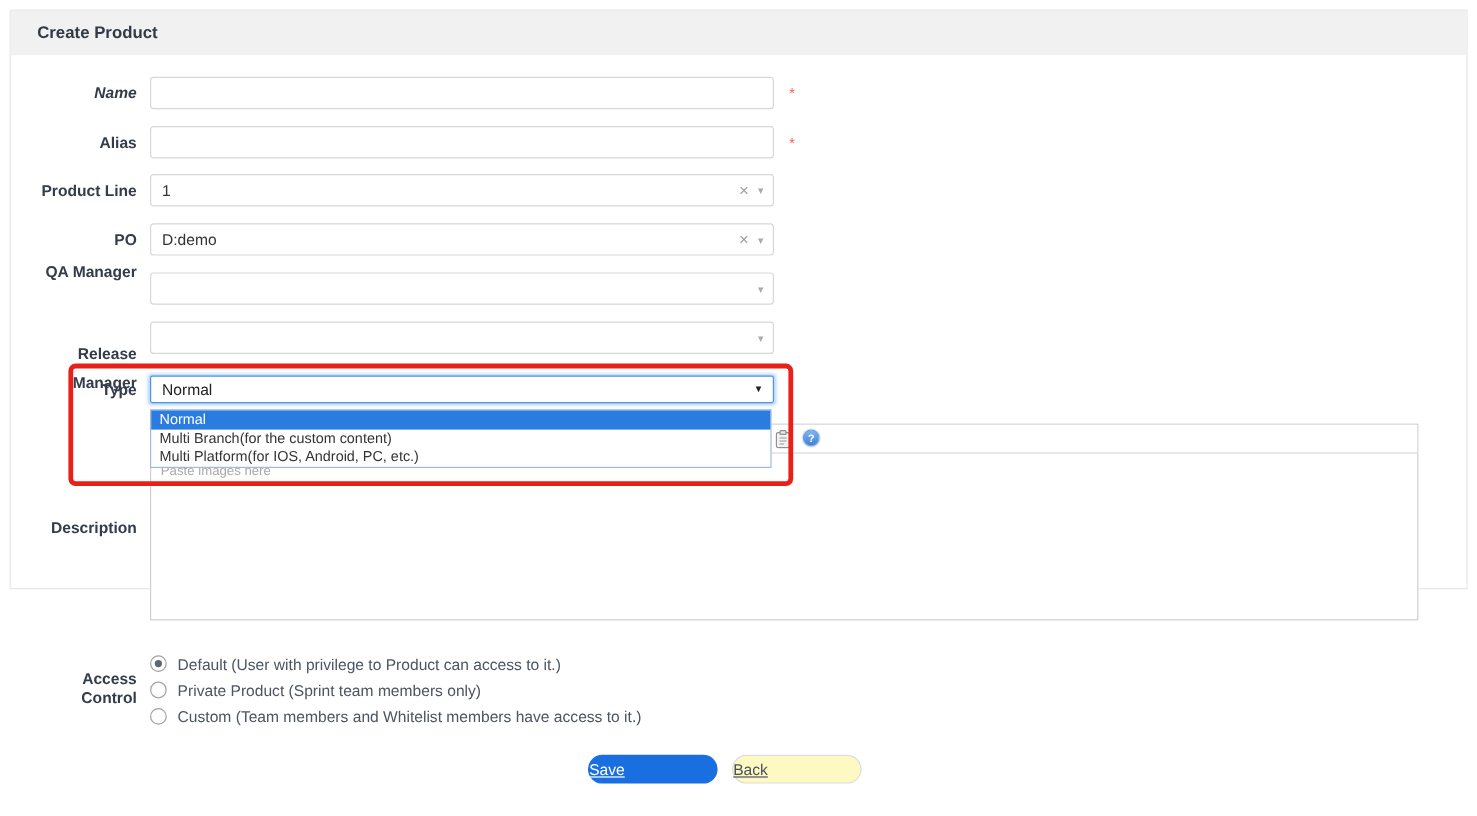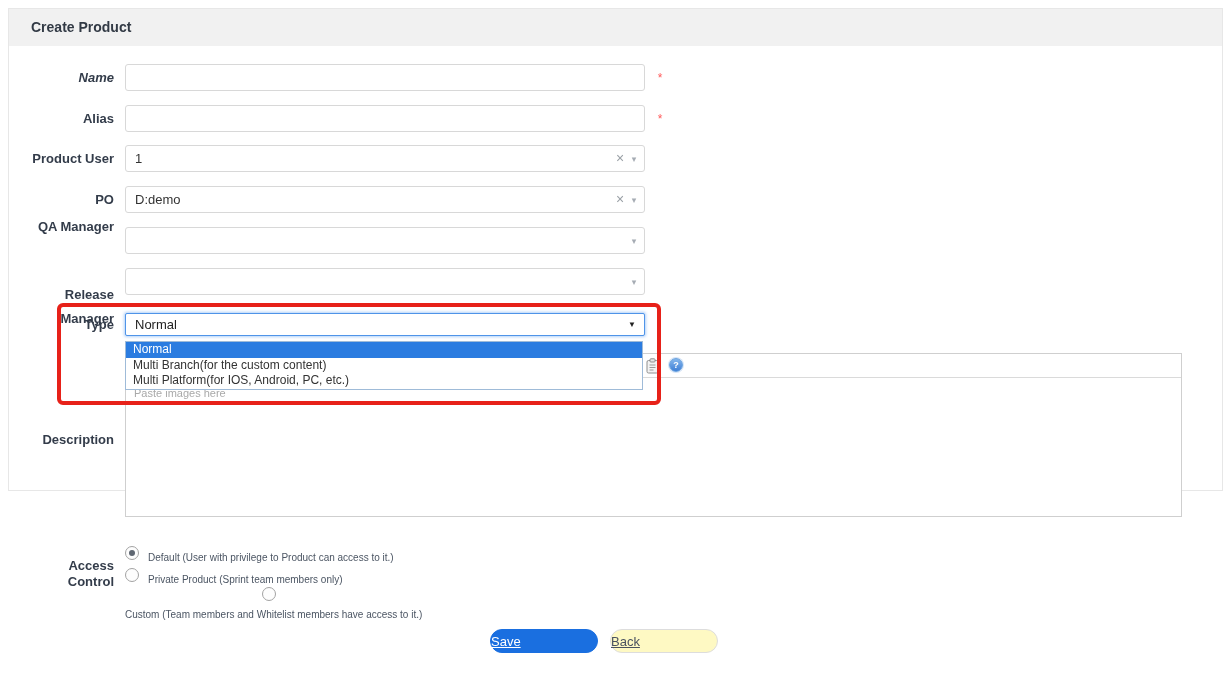--- a/index.html
+++ b/index.html
@@ -53,21 +53,21 @@
     box-shadow:0 0 0 1px #d5e3f6; color:#fff; font-size:9px; font-weight:bold;
     text-align:center; line-height:13px; cursor:pointer; }
   .editor-body { position:relative; padding:5px 8px; height:139px; cursor:text; }
   .placeholder { font-size:11px; color:#a9a9a9; }
 
   .radio-row { position:absolute; left:116px; height:20px; display:flex; align-items:center; }
   .radio { width:14px; height:14px; border-radius:50%; border:1px solid #a3a3a3; background:#fdfdfd;
     margin-right:9px; position:relative; flex:none; cursor:pointer; }
   .radio.checked::after { content:""; position:absolute; left:3px; top:3px; width:6px; height:6px;
     border-radius:50%; background:#5f6772; }
-  .radio-label { font-size:10px; color:#4b5563; white-space:nowrap; cursor:pointer;margin-top:8px; }
+  .radio-label { font-size:13px; color:#4b5563; white-space:nowrap; cursor:pointer; }
 
   .btn { position:absolute; top:620px; width:108px; height:24px; border-radius:12px;
     font-size:13px; line-height:23px; cursor:pointer;text-decoration:underline; }
   .btn-save { left:481px; background:#1a6fe0; border:1px solid #1a6fe0; color:#fff; }
   .btn-back { left:601px; background:#fef9c3; border:1px solid #ddd; color:#4a5260; }
 
   .annotation { position:absolute; left:57px; top:303px; width:604px; height:102px;
     border:4px solid #e72119; border-radius:6px; z-index:50; pointer-events:none; }
 </style>
 </head>
@@ -80,21 +80,21 @@
   </div>
 
   <div class="flabel" style="top:55px; line-height:27px;font-style:italic;">Name</div>
   <input class="tinput" style="top: 55px;" value="">
   <div class="req" style="top:55px;">*</div>
 
   <div class="flabel" style="top:96px; line-height:27px;">Alias</div>
   <input class="tinput" style="top: 96px;" value="">
   <div class="req" style="top:96px;">*</div>
 
-  <div class="flabel" style="top:136px; line-height:27px;">Product User</div>
+  <div class="flabel" style="top:136px; line-height:27px;">Product Line</div>
   <div class="picker" style="top:136px;">
     <span class="val">1</span>
     <span class="clear">×</span>
     <span class="caret">▾</span>
   </div>
 
   <div class="flabel" style="top:177px; line-height:27px;">PO</div>
   <div class="picker" style="top:177px;padding-left:18px;">
     <span class="val">D:demo</span>
     <span class="clear">×</span>
@@ -144,21 +144,21 @@
 
   <div class="flabel" style="top:549px; line-height:16px;">Access Control</div>
   <div class="radio-row" style="top:534px;">
     <span class="radio checked"></span>
     <span class="radio-label">Default (User with privilege to Product can access to it.)</span>
   </div>
   <div class="radio-row" style="top:556px;">
     <span class="radio"></span>
     <span class="radio-label">Private Product (Sprint team members only)</span>
   </div>
-  <div class="radio-row" style="top:578px;flex-direction:column;">
+  <div class="radio-row" style="top:578px;">
     <span class="radio"></span>
     <span class="radio-label">Custom (Team members and Whitelist members have access to it.)</span>
   </div>
 
   <div class="btn btn-save">Save</div>
   <div class="btn btn-back">Back</div>
 
 </div>
 
 <div class="annotation"></div>

